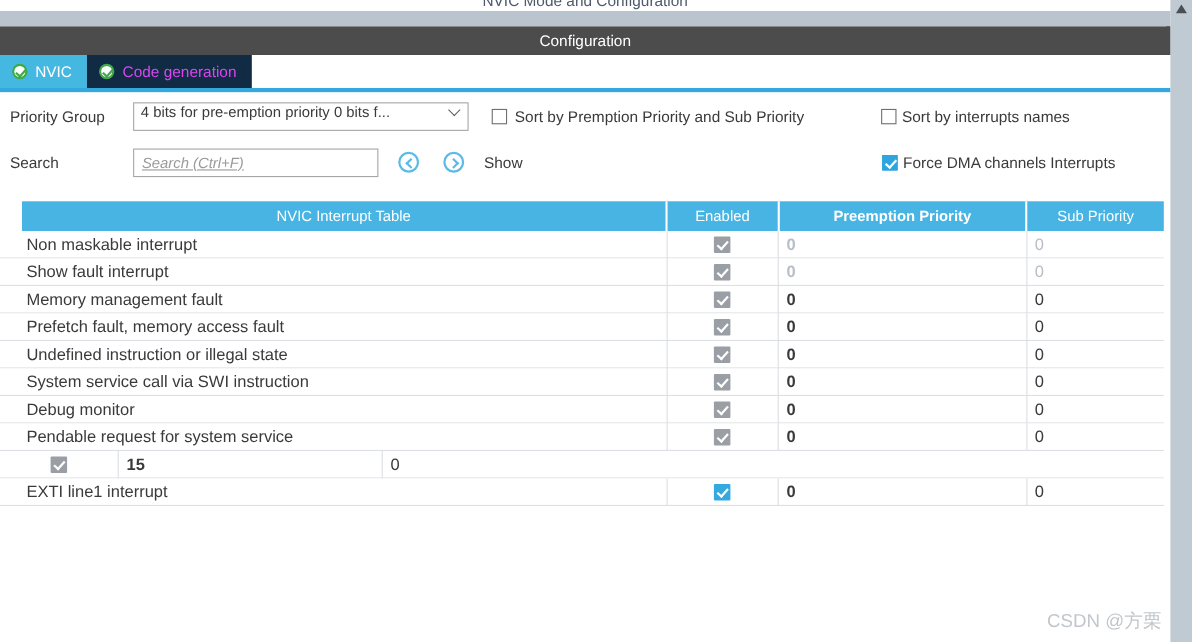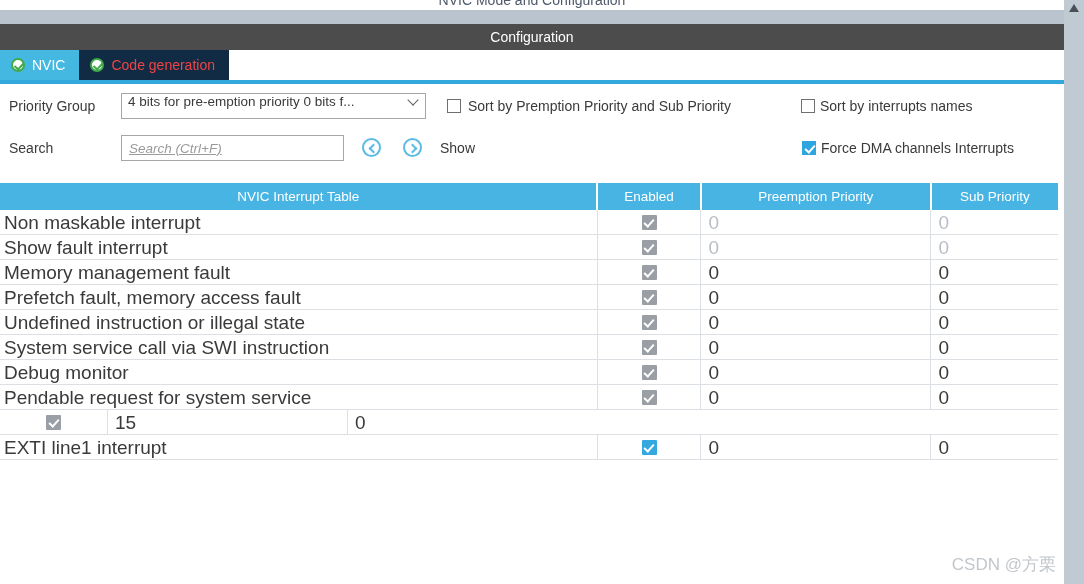--- a/index.html
+++ b/index.html
@@ -71,21 +71,21 @@
   .tab {
     display: flex;
     align-items: center;
     gap: 7px;
     padding: 0 14px 0 11px;
     font-size: 14px;
     white-space: nowrap;
     cursor: default;
   }
   .tab.active  { background: #45b8e2; color: #ffffff; }
-  .tab.inactive{ background: #122b45; color: #ef4444; }
+  .tab.inactive{ background: #122b45; color: #d946ef; }
   .tab-filler  { flex: 1; background: #ffffff; }
 
   .chk-green {
     width: 14px; height: 14px;
     border-radius: 50%;
     background: #ffffff;
     border: 2px solid #3faa47;
     position: relative;
     flex: 0 0 auto;
   }
@@ -225,36 +225,36 @@
     color: #ffffff;
     font-size: 13.5px;
     display: flex;
     align-items: center;
     justify-content: center;
     height: 27px;
     border-right: 2px solid #ffffff;
   }
   .thead .th:last-child { border-right: none; }
 
-  .col-name { width: 625px; }
+  .col-name { width: 625px; margin-left: 20px; }
   .col-en   { width: 108px;  }
-  .col-pre  { width: 240px; }
+  .col-pre  { width: 240px; font-weight: bold; }
   .col-sub  { width: 132px; }
 
   .trow {
     display: flex;
     height: 25px;
     border-bottom: 1px solid #dcdfe3;
     background: #ffffff;
   }
   .trow .td {
     height: 25px;
     display: flex;
     align-items: center;
-    font-size: 19px;
+    font-size: 15px;
     color: #3a3a3a;
   }
   .td.name { padding-left: 4px; border-right: 1px solid #dcdfe3; }
   .td.en   { justify-content: center; border-right: 1px solid #dcdfe3; }
   .td.pre  { padding-left: 7px; border-right: 1px solid #dcdfe3; }
   .td.sub  { padding-left: 7px; }
   .td.dim  { color: #b9bec6; }
 
   .tcheck {
     width: 15px; height: 15px;

